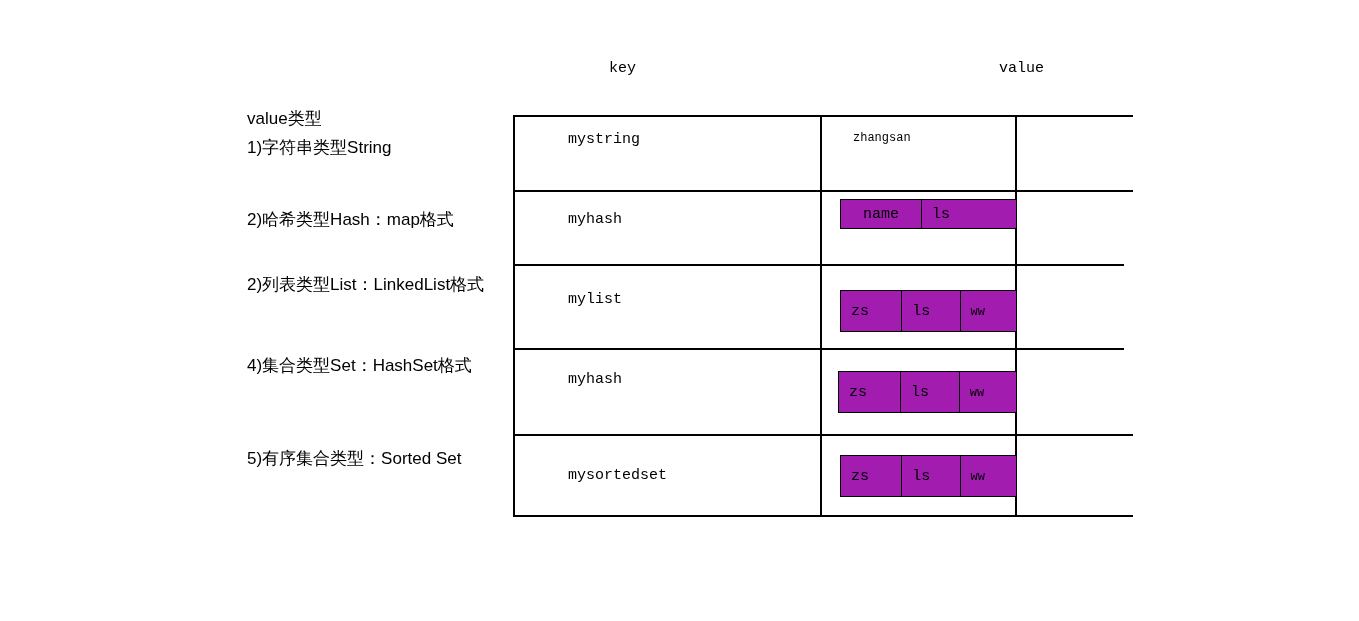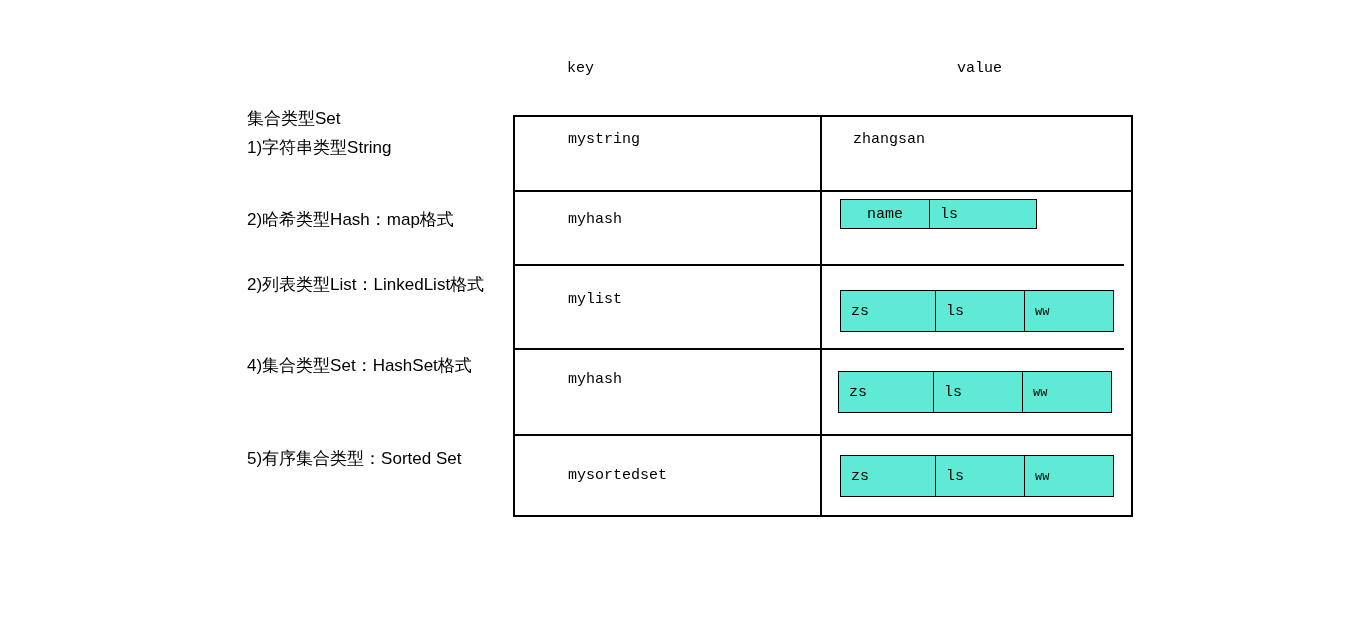--- a/index.html
+++ b/index.html
@@ -17,20 +17,21 @@
   }
 
   
   .col-header {
     position: absolute;
     font-family: "Liberation Mono", "DejaVu Sans Mono", monospace;
     font-size: 15px;
     line-height: 1;
     color: #000000;
     white-space: nowrap;
+    margin-left: 42px;
   }
   #header-key   { left: 567px; top: 61px; }
   #header-value { left: 957px; top: 61px; }
 
   
   .legend {
     position: absolute;
     left: 247px;
     top: 108px;
     width: 270px;
@@ -42,21 +43,21 @@
     line-height: 21px;
     color: #000000;
     white-space: nowrap;
   }
 
   
   #kv-table {
     position: absolute;
     left: 513px;
     top: 115px;
-    width: 620px;
+    width: 504px;
     height: 402px;
   }
   .tbl-border-top,
   .tbl-border-bottom,
   .tbl-border-left,
   .tbl-border-right {
     position: absolute;
     background: #000000;
   }
   .tbl-border-top    { left: 0; top: 0;     width: 620px; height: 2px; }
@@ -90,33 +91,33 @@
     font-size: 15px;
     line-height: 1;
     color: #000000;
     white-space: nowrap;
   }
 
   
   .value-label {
     position: absolute;
     font-family: "Liberation Mono", "DejaVu Sans Mono", monospace;
-    font-size: 15px;
+    font-size: 12px;
     line-height: 1;
     color: #000000;
     white-space: nowrap;
   }
 
   
   .inner-table {
     position: absolute;
     border-collapse: collapse;
     border-spacing: 0;
     table-layout: fixed;
-    background: #5eead4;
+    background: #a21caf;
   }
   .inner-table td {
     border: 1px solid #000000;
     font-family: "Liberation Mono", "DejaVu Sans Mono", monospace;
     font-size: 15px;
     color: #000000;
     padding: 0 0 0 10px;
     vertical-align: middle;
     white-space: nowrap;
   }
@@ -140,21 +141,21 @@
   #set-table       { left: 325px; top: 256px; }
   #sortedset-table { left: 327px; top: 340px; }
 </style>
 </head>
 <body>
 
 <div id="header-key" class="col-header">key</div>
 <div id="header-value" class="col-header">value</div>
 
 <div class="legend">
-  <div class="legend-item" style="top:0px">集合类型Set</div>
+  <div class="legend-item" style="top:0px">value类型</div>
   <div class="legend-item" style="top:29px">1)字符串类型String</div>
   <div class="legend-item" style="top:101px">2)哈希类型Hash：map格式</div>
   <div class="legend-item" style="top:166px">2)列表类型List：LinkedList格式</div>
   <div class="legend-item" style="top:247px">4)集合类型Set：HashSet格式</div>
   <div class="legend-item" style="top:340px">5)有序集合类型：Sorted Set</div>
 </div>
 
 <div id="kv-table">
 
   <div class="tbl-border-top"></div>

